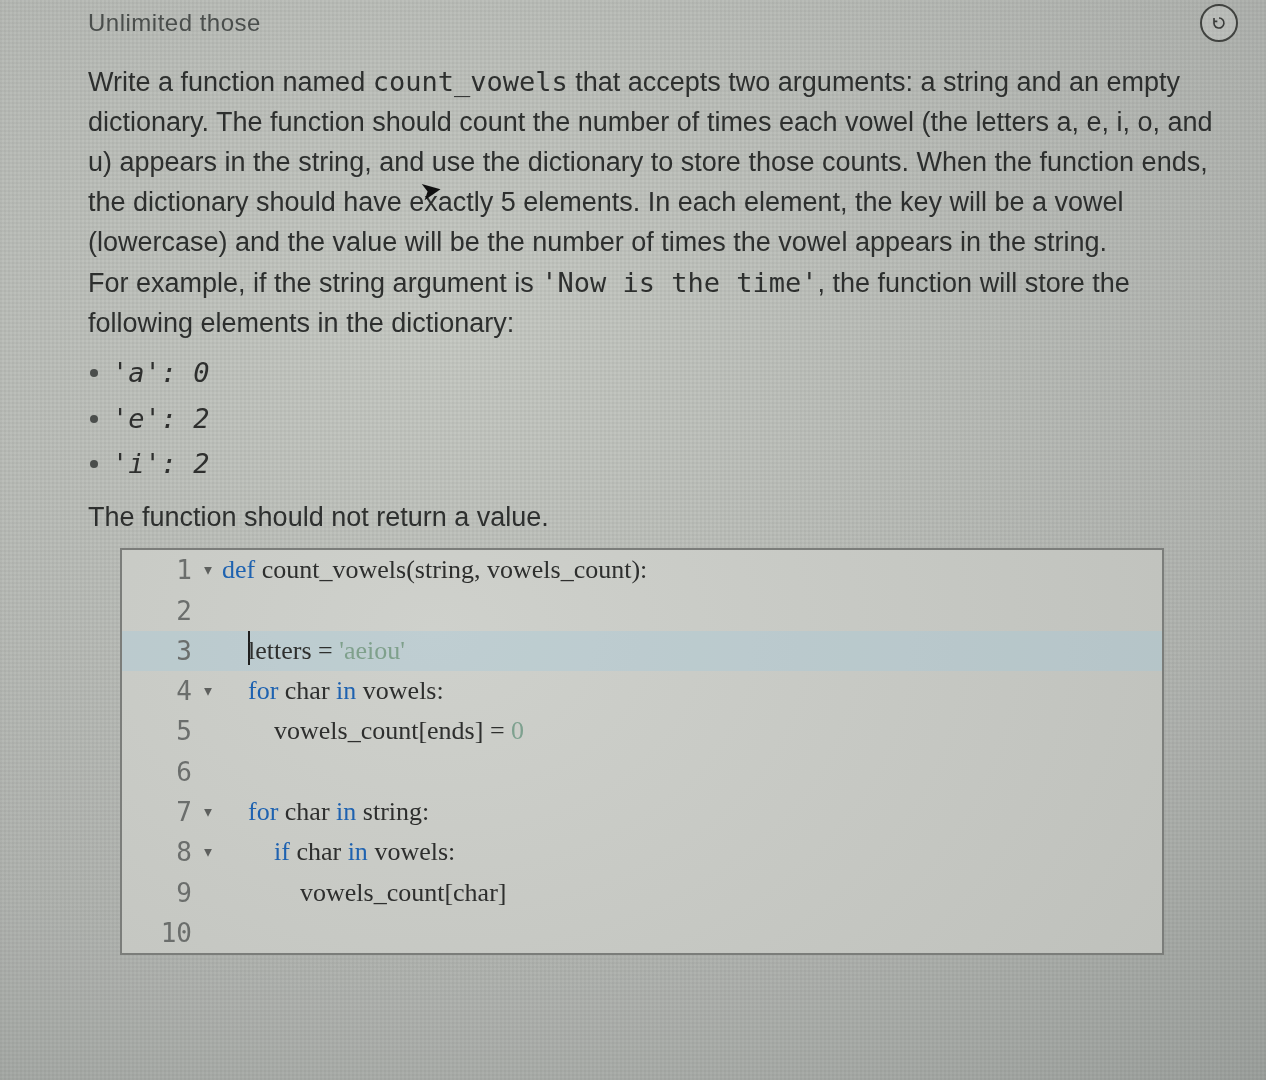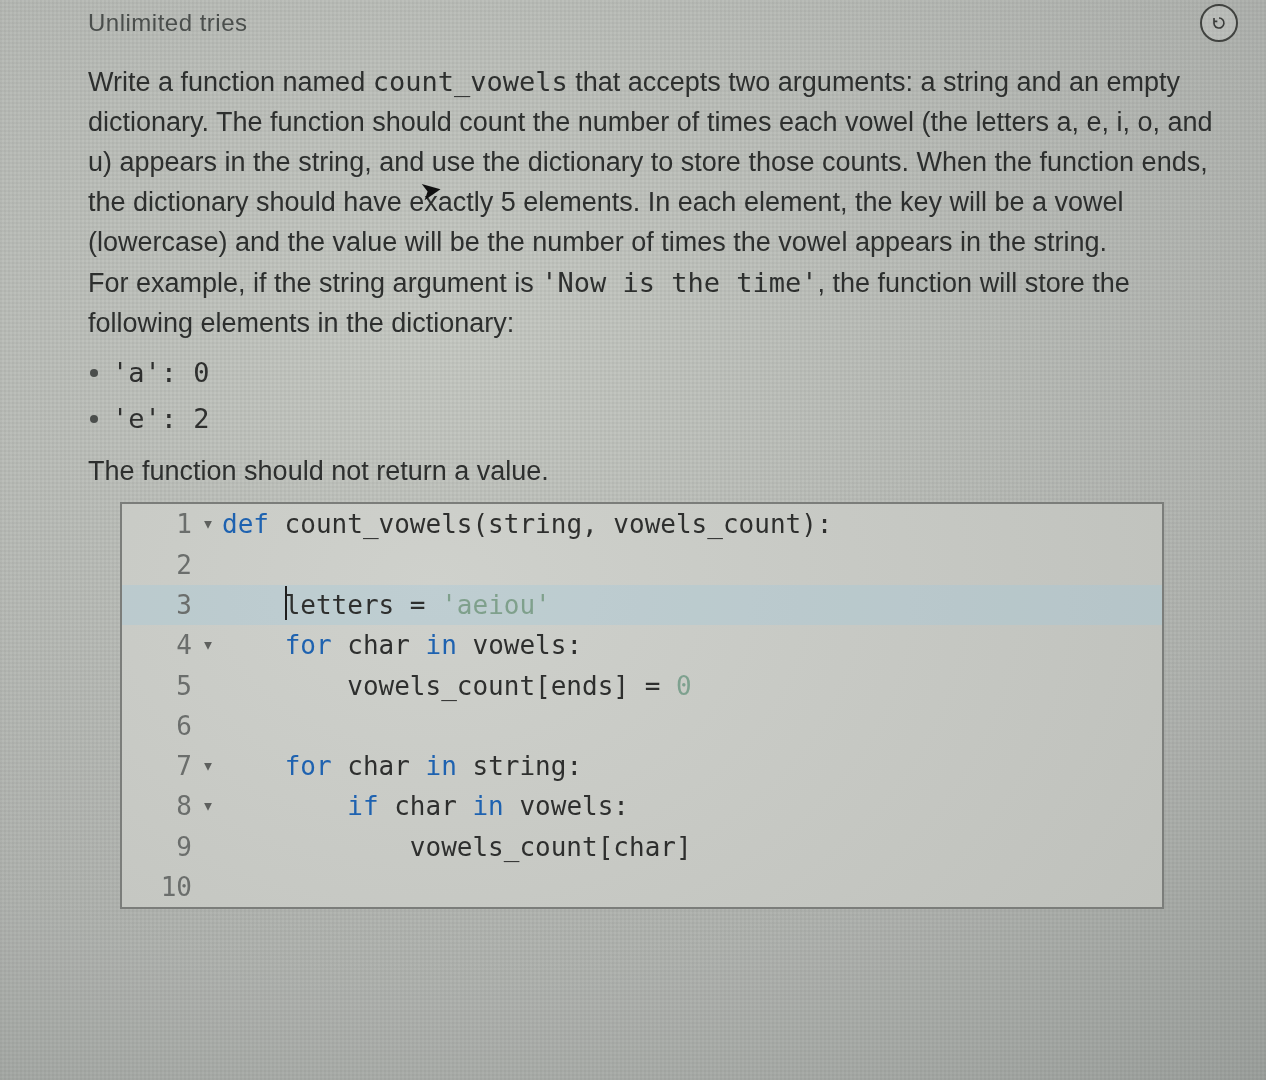--- a/index.html
+++ b/index.html
@@ -58,20 +58,21 @@
     margin-top: 6px;
   }
   .dict-row {
     display: flex;
     align-items: center;
     gap: 14px;
     font-family: "Consolas", "Menlo", monospace;
     font-size: 27px;
     line-height: 1.7;
     color: #2e2f2e;
+    font-style: italic;
   }
   .bullet {
     width: 8px; height: 8px; border-radius: 50%;
     background: #4b4e4c;
     margin-left: 2px;
     flex-shrink: 0;
   }
   .after-dict {
     margin-top: 11px;
     font-size: 27px;
@@ -110,20 +111,21 @@
     color: #5e605e;
     user-select: none;
     flex-shrink: 0;
     font-size: 20px;
     padding-top: 4px;
   }
   .code {
     white-space: pre;
     flex: 1;
     position: relative;
+    font-family: Liberation Serif, serif;
   }
   .kw  { color: #1e62b0; }
   .str { color: #7fa08c; }
   .num { color: #7ea18f; }
   .id  { color: #2e2f2e; }
   .caret {
     display: inline-block;
     width: 0;
     border-left: 2px solid #1e1e1e;
     height: 1.3em;
@@ -139,21 +141,21 @@
     transform: rotate(-10deg);
     pointer-events: none;
   }
 </style>
 </head>
 <body>
 
 <div class="surface">
 
   <div class="topbar">
-    <div class="tries">Unlimited tries</div>
+    <div class="tries">Unlimited those</div>
     <div class="reset-icon">
       <svg viewBox="0 0 24 24">
         <path fill="none" stroke="#3a3c3a" stroke-width="2" d="M12 6 A6 6 0 1 1 6.5 9.5 M6 6 v4 h4"></path>
       </svg>
     </div>
   </div>
 
   <div class="cursor-pointer">➤</div>
 
   <div class="prompt">
@@ -164,20 +166,24 @@
 
   <div class="dict-list">
     <div class="dict-row">
         <div class="bullet"></div>
         <span>'a': 0</span>
       </div>
     <div class="dict-row">
         <div class="bullet"></div>
         <span>'e': 2</span>
       </div>
+    <div class="dict-row">
+        <div class="bullet"></div>
+        <span>'i': 2</span>
+      </div>
   </div>
 
   <div class="after-dict">The function should not return a value.</div>
 
   <div class="editor" id="editor">
       <div class="code-row">
         <div class="gutter">1</div>
         <div class="fold">▾</div>
         <div class="code"><span class="kw">def</span><span class="id"> count_vowels(string, vowels_count):</span></div>
       </div>

